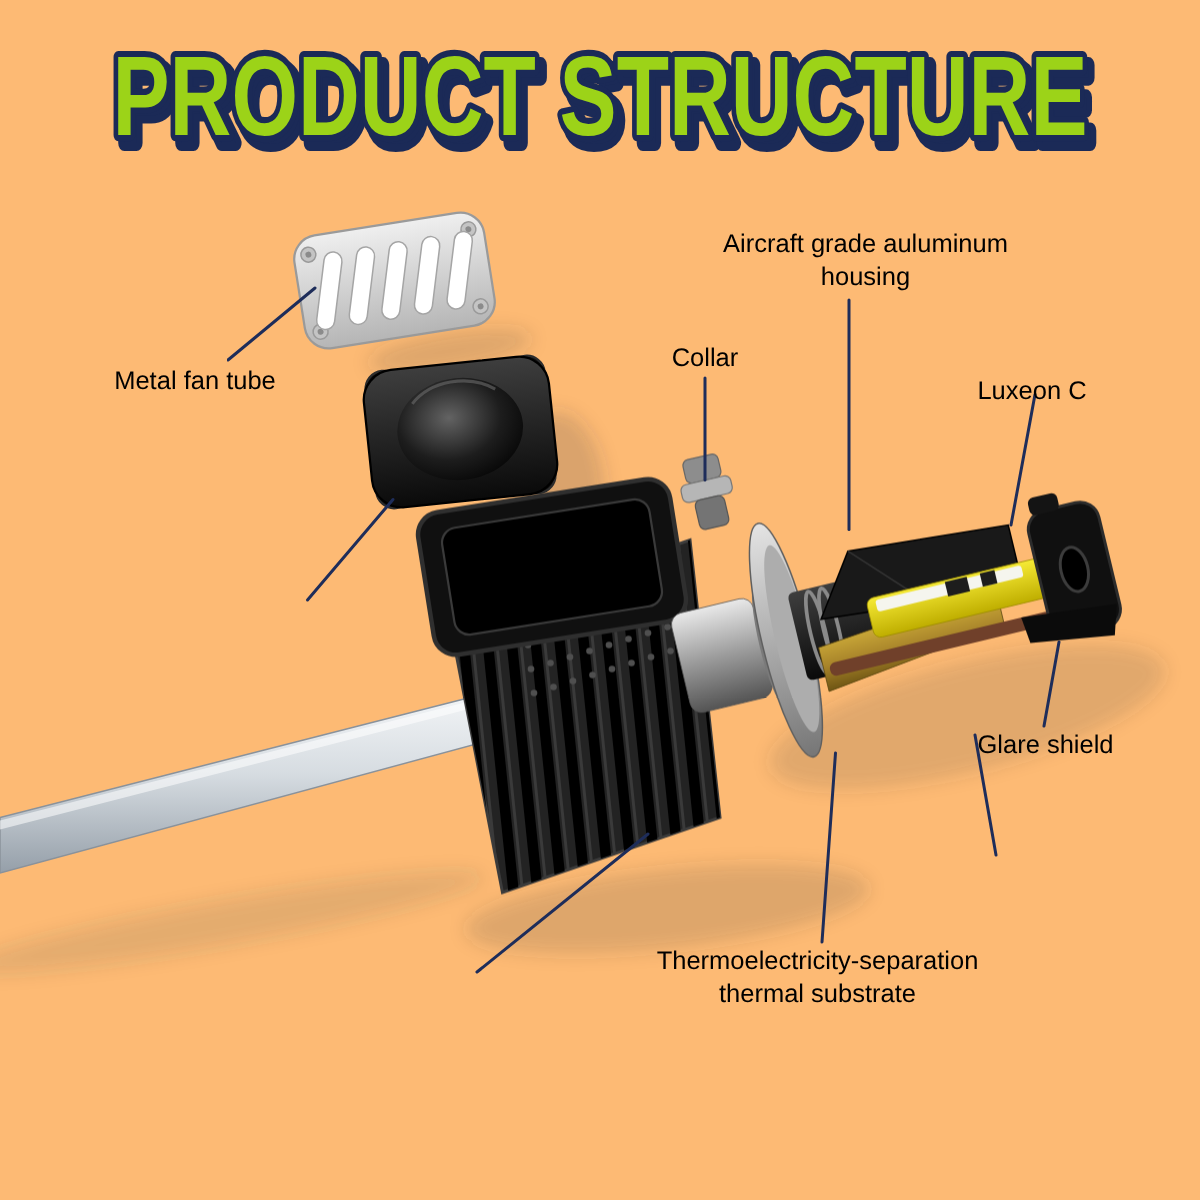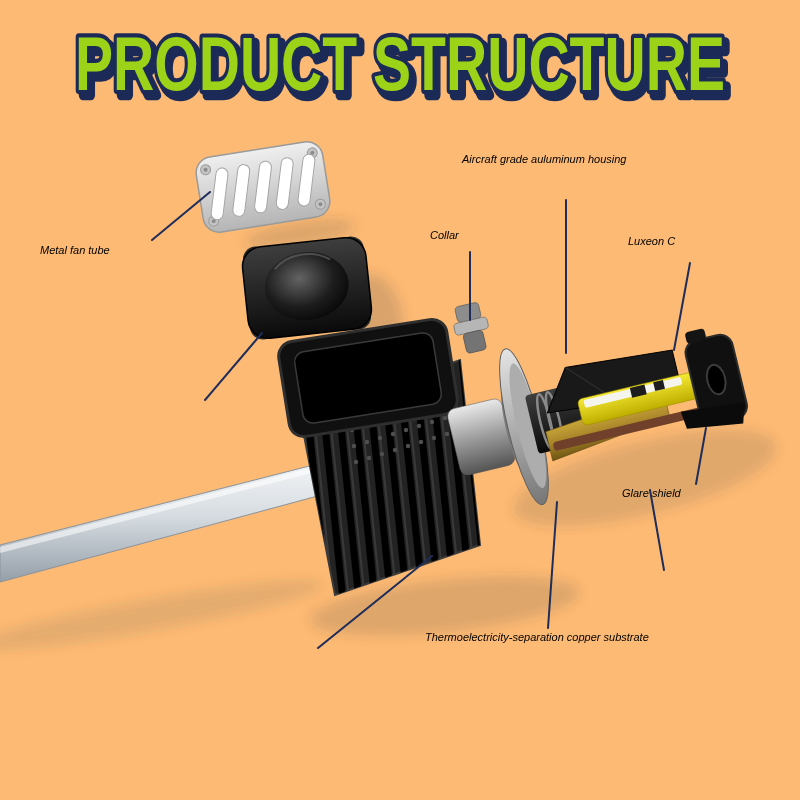--- a/index.html
+++ b/index.html
@@ -7,25 +7,25 @@
     position:relative;
     width:800px;height:800px;
     background:#fdba74;
     overflow:hidden;
     font-family:"Liberation Sans",sans-serif;
   }
   .title-svg{position:absolute;top:16px;left:0;}
   .scene-svg{position:absolute;top:0;left:0;}
   .lbl{
     position:absolute;
-    font-size:11px;
+    font-size:17px;
     line-height:1.28;
     color:#000;
+    text-align:center;
     font-family:"Liberation Sans",sans-serif;
-    font-style:italic;
   }
 </style>
 </head>
 <body>
 
 <div id="stage">
 
   <svg class="title-svg" width="800" height="110" aria-hidden="true">
     <g transform="scale(1,1.18)">
       <text x="404" y="67" text-anchor="middle" textLength="650" lengthAdjust="spacingAndGlyphs" font-family="Liberation Sans, sans-serif" font-weight="bold" font-size="64" fill="#1B2A57" stroke="#1B2A57" stroke-width="9" stroke-linejoin="round" paint-order="stroke">PRODUCT STRUCTURE</text>
@@ -217,17 +217,17 @@
       <line x1="696" y1="484" x2="706" y2="428"></line>
       <line x1="664" y1="570" x2="650" y2="490"></line>
       <line x1="548" y1="628" x2="557" y2="502"></line>
       <line x1="318" y1="648" x2="432" y2="556"></line>
     </g>
   </svg>
 
   <div class="lbl" style="left:40px;top:243px;width:180px;">Metal fan tube</div>
   <div class="lbl" style="left:430px;top:228px;width:80px;">Collar</div>
   <div class="lbl" style="left:462px;top:152px;width:230px;">Aircraft grade auluminum housing</div>
-  <div class="lbl" style="left:628px;top:234px;width:120px;">Luxeon C</div>
+  <div class="lbl" style="left:628px;top:250px;width:120px;">Luxeon C</div>
   <div class="lbl" style="left:622px;top:486px;width:150px;">Glare shield</div>
-  <div class="lbl" style="left:425px;top:630px;width:240px;">Thermoelectricity-separation copper substrate</div>
+  <div class="lbl" style="left:425px;top:630px;width:240px;">Thermoelectricity-separation thermal substrate</div>
 
 </div>
 
 </body></html>

